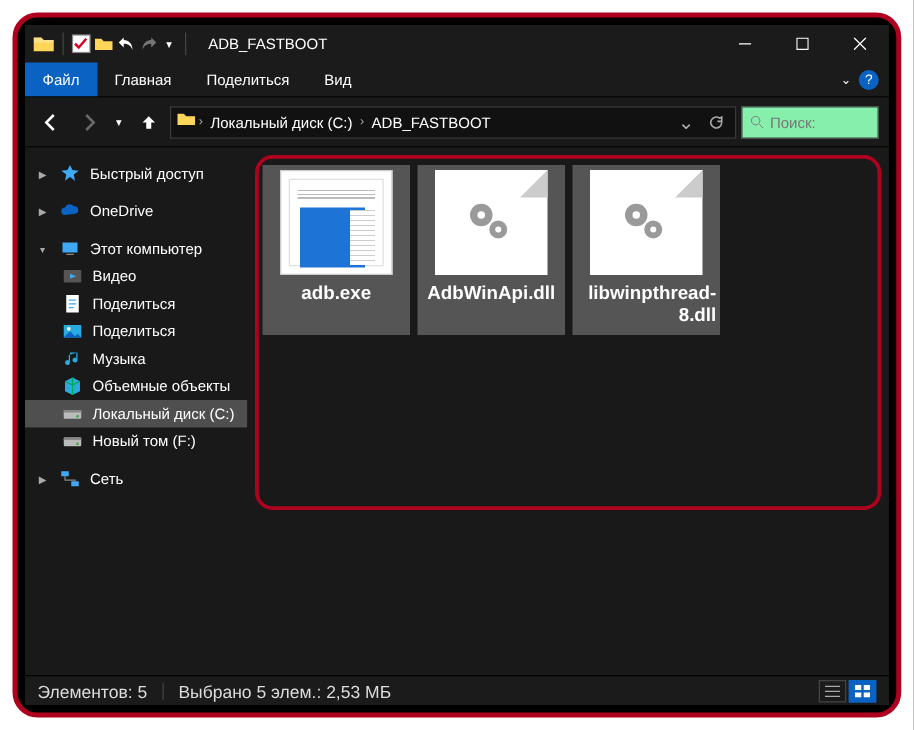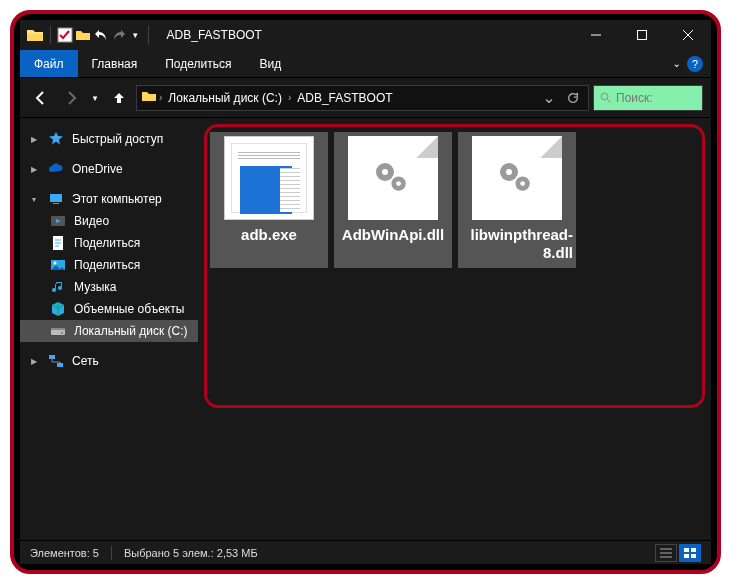--- a/index.html
+++ b/index.html
@@ -57,21 +57,21 @@
   .exe-inner { position: absolute; inset: 6px; background: #fff; border: 1px solid #e0e0e0; }
   .exe-blue { position: absolute; left: 8px; top: 22px; width: 52px; height: 48px; background: #1e74d6; }
   .exe-topbar { position: absolute; left: 6px; right: 6px; top: 8px; height: 8px; background: repeating-linear-gradient(#bbb, #bbb 1px, #fff 1px, #fff 3px); }
   .exe-lines { position: absolute; right: 6px; top: 24px; width: 20px; height: 44px; background: repeating-linear-gradient(#ccc, #ccc 1px, #fff 1px, #fff 4px); }
   .dll-thumb { background: #fff; position: relative; }
   .dll-ear { position: absolute; top: 0; right: 0; width: 22px; height: 22px; background: linear-gradient(135deg, transparent 49%, #ccc 51%); }
   .dll-ear::after{ content:""; position:absolute; inset:0; background:linear-gradient(135deg,#fff 49%, transparent 51%);}
   .gear { fill: #9a9a9a; }
 
   
-  .statusbar { height: 24px; background: #1b1b1b; border-top: 1px solid #000; display: flex; align-items: center; padding: 0 10px; color: #ddd; font-size: 11px; gap: 6px; }
+  .statusbar { height: 24px; background: #1b1b1b; border-top: 1px solid #000; display: flex; align-items: center; padding: 0 10px; color: #ddd; font-size: 14px; gap: 6px; }
   .statusbar .sep { width: 1px; height: 14px; background: #444; margin: 0 6px; }
   .view-switch { margin-left: auto; display: flex; gap: 2px; }
   .vs { width: 22px; height: 18px; border: 1px solid #444; display: flex; align-items: center; justify-content: center; color: #aaa; }
   .vs.active { background: #0a63c2; border-color: #0a63c2; color: #fff; }
 </style>
 </head>
 <body>
 
 <div class="app-frame">
 <div class="window">
@@ -265,20 +265,30 @@
               </div>
               <div class="side-item child selected">
                 <span class="side-ico">
                   <svg width="16" height="16" viewBox="0 0 16 16">
                     <rect x="1" y="5" width="14" height="7" rx="1" fill="#bbb"></rect>
                     <rect x="1" y="5" width="14" height="2" fill="#888"></rect>
                     <circle cx="12" cy="10" r="1" fill="#3a3"></circle>
                   </svg>
                 </span>
                 <span>Локальный диск (C:)</span>
+              </div>
+              <div class="side-item child">
+                <span class="side-ico">
+                  <svg width="16" height="16" viewBox="0 0 16 16">
+                    <rect x="1" y="5" width="14" height="7" rx="1" fill="#bbb"></rect>
+                    <rect x="1" y="5" width="14" height="2" fill="#888"></rect>
+                    <circle cx="12" cy="10" r="1" fill="#3a3"></circle>
+                  </svg>
+                </span>
+                <span>Новый том (F:)</span>
               </div>
             </div>
       </div>
       <div class="side-group">
         <div class="side-item head">
           <span class="exp">▶</span>
           <span class="side-ico">
                 <svg width="16" height="16" viewBox="0 0 16 16">
                   <rect x="1" y="2" width="6" height="4" fill="#3fa9f5"></rect>
                   <rect x="9" y="10" width="6" height="4" fill="#3fa9f5"></rect>

